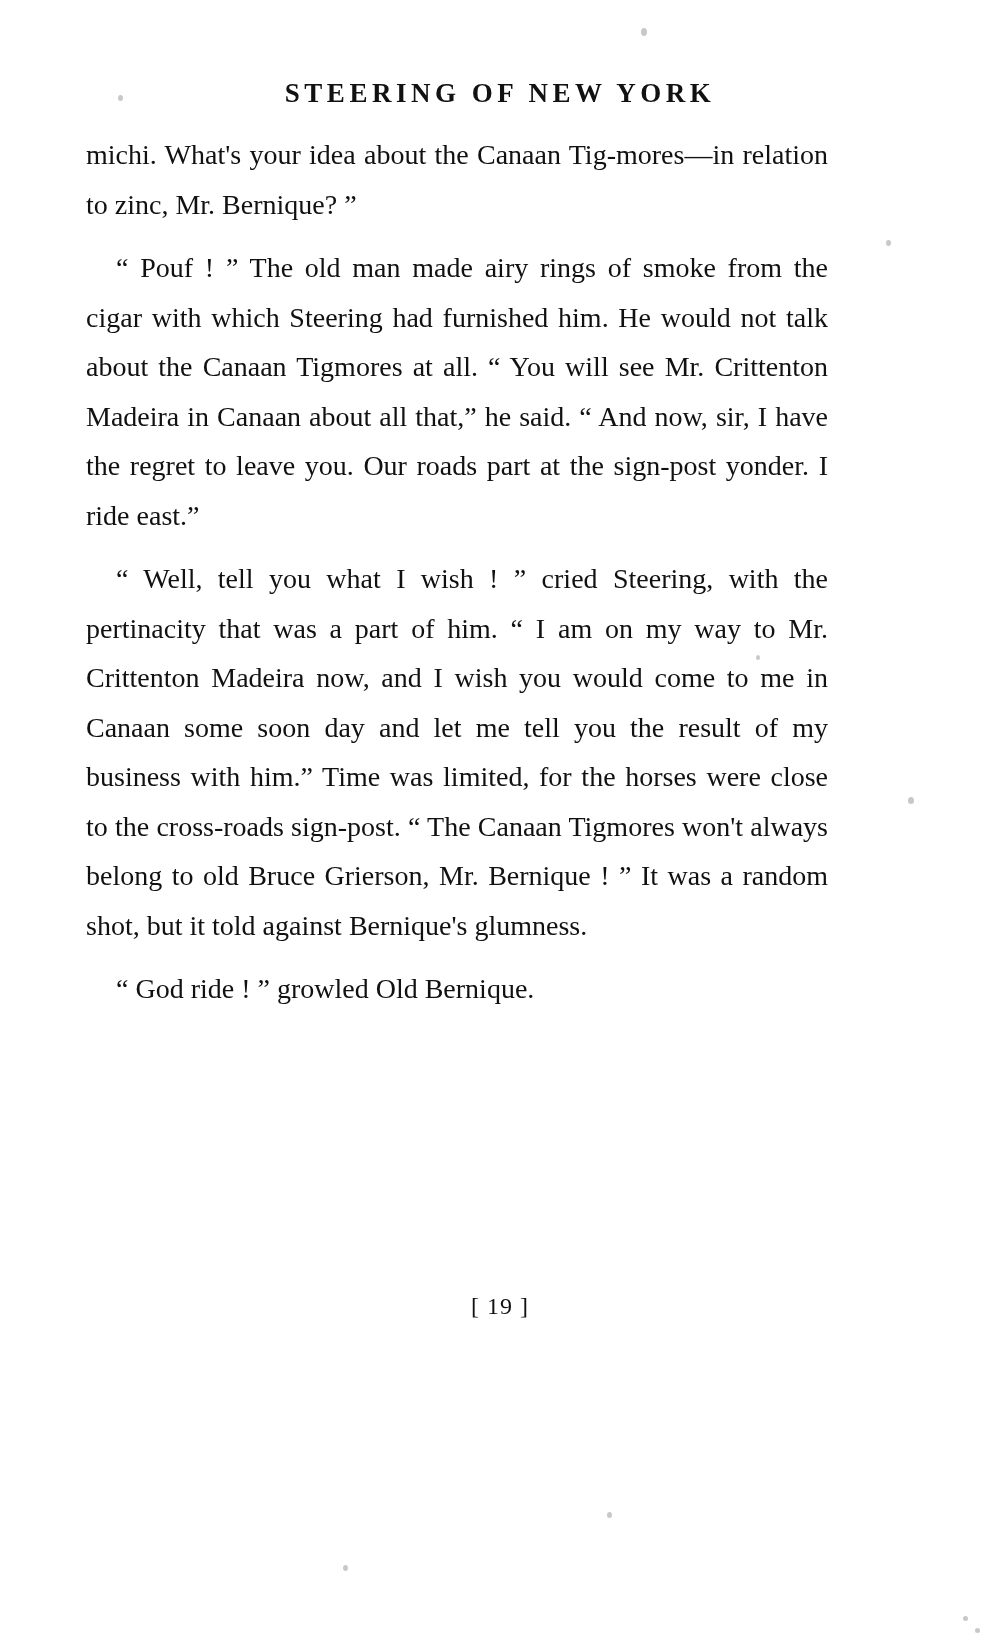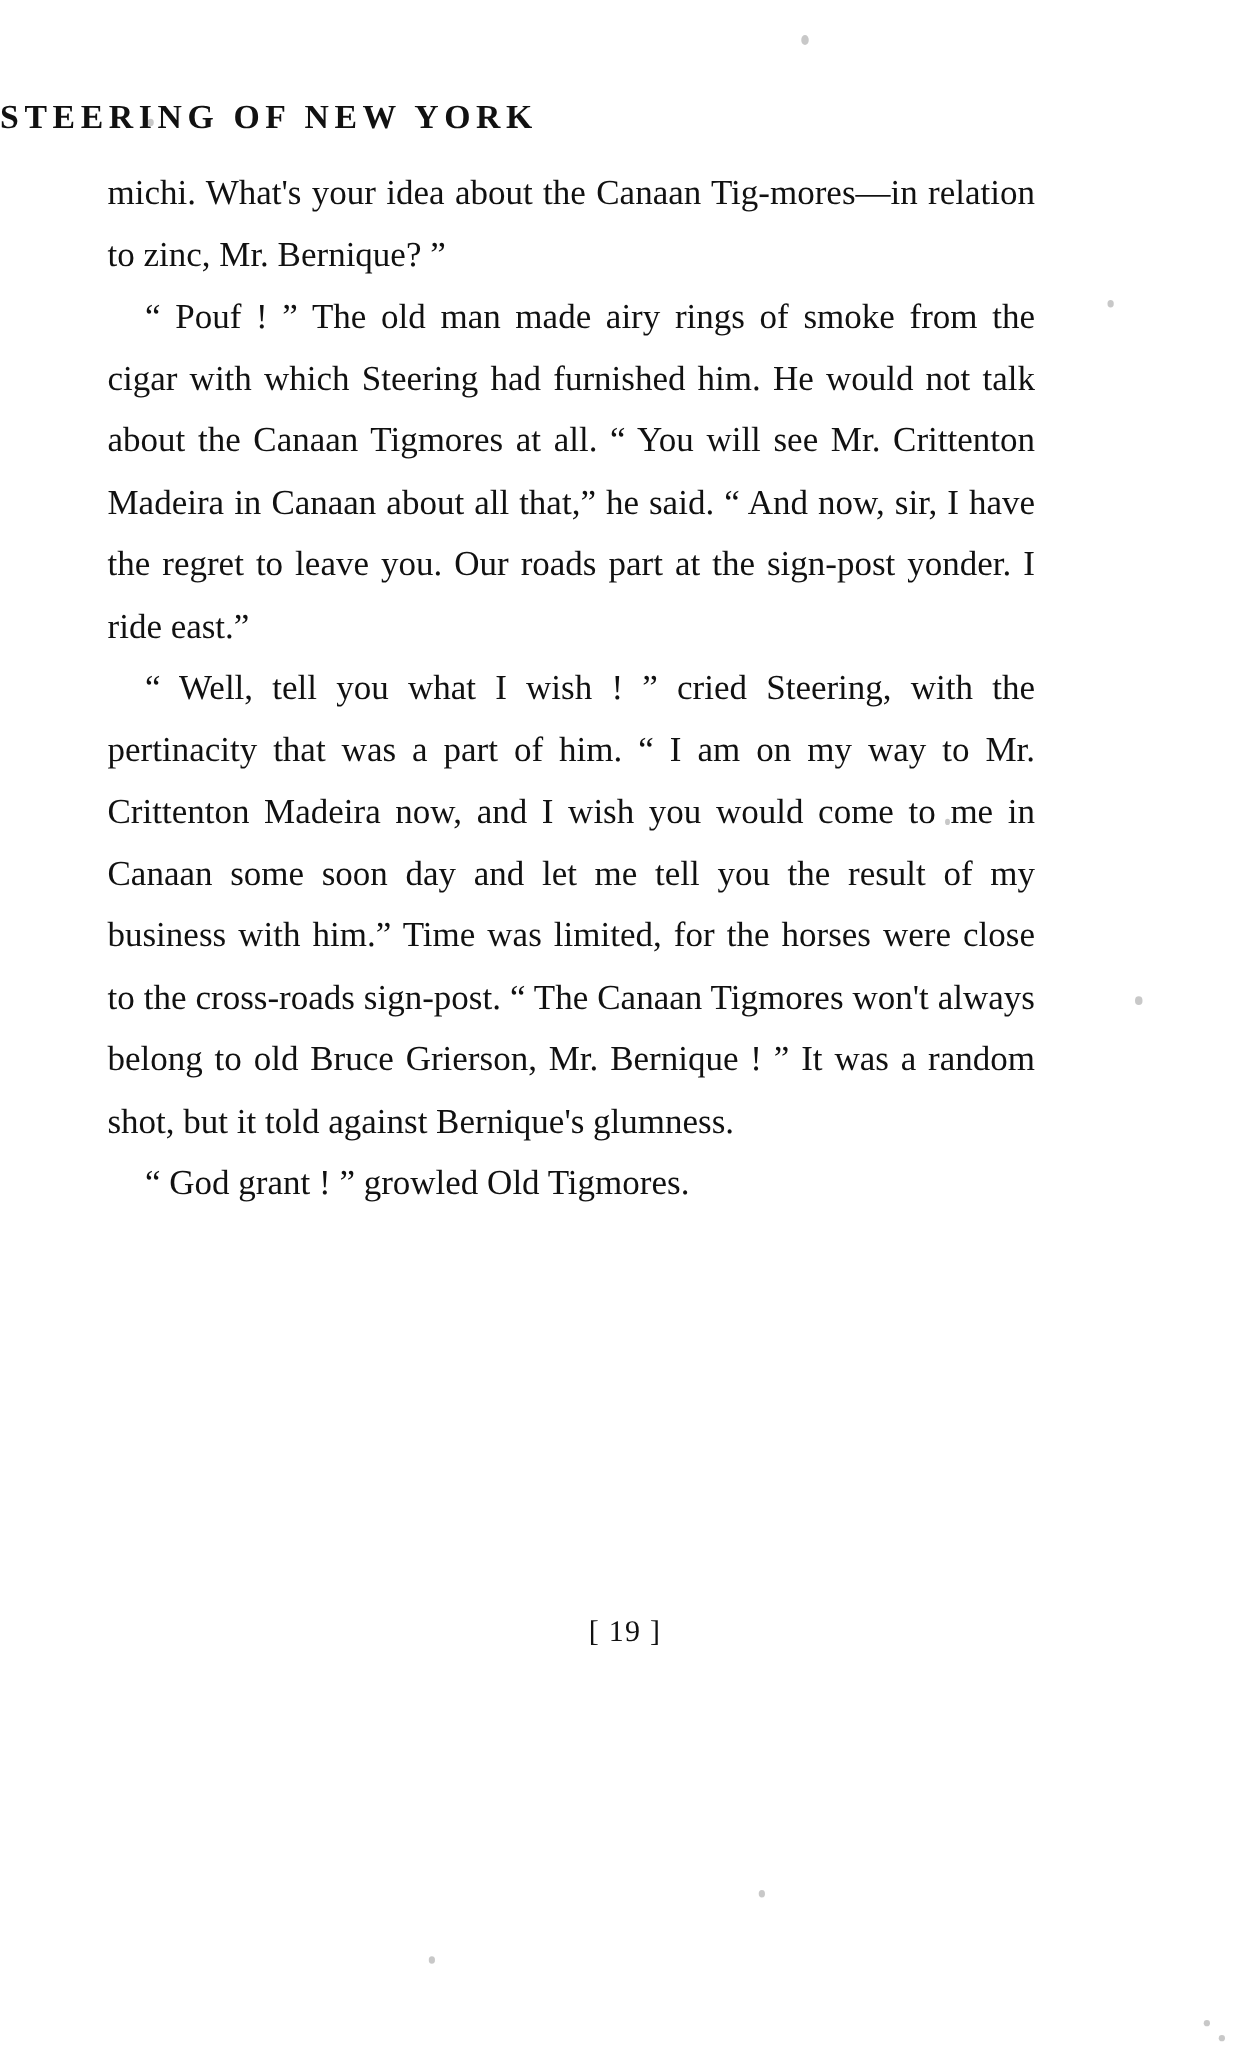--- a/index.html
+++ b/index.html
@@ -15,20 +15,21 @@
     background: #ffffff;
     overflow: hidden;
     font-family: "Liberation Serif", "DejaVu Serif", serif;
     color: #111111;
   }
   .running-head {
     position: absolute;
     top: 78px;
     left: 0;
     width: 1000px;
+    text-align: center;
     font-size: 27px;
     font-weight: 700;
     letter-spacing: 4.5px;
     color: #111111;
     white-space: nowrap;
   }
   .body-block {
     position: absolute;
     top: 130px;
     left: 86px;
@@ -39,21 +40,21 @@
     font-size: 28px;
     line-height: 49.5px;
     text-align: justify;
     text-justify: inter-word;
     color: #111111;
   }
   .para.indent {
     text-indent: 30px;
   }
   .para + .para {
-    margin-top: 0px;
+    margin-top: 14px;
   }
   .folio {
     position: absolute;
     top: 1293px;
     left: 0;
     width: 1000px;
     text-align: center;
     font-size: 24px;
     letter-spacing: 1px;
     color: #111111;
@@ -80,18 +81,18 @@
   <div class="speck" style="left:343px; top:1565px; width:5px; height:6px;"></div>
   <div class="speck" style="left:963px; top:1616px; width:5px; height:5px;"></div>
   <div class="speck" style="left:975px; top:1628px; width:5px; height:5px;"></div>
 
   <div class="running-head">STEERING OF NEW YORK</div>
 
   <div class="body-block">
     <p class="para">michi.   What's your idea about the Canaan Tig-mores—in relation to zinc, Mr. Bernique? ”</p>
     <p class="para indent">“ Pouf ! ”   The old man made airy rings of smoke from the cigar with which Steering had furnished him.   He would not talk about the Canaan Tigmores at all.   “ You will see Mr. Crittenton Madeira in Canaan about all that,” he said. “ And now, sir, I have the regret to leave you.  Our roads part at the sign-post yonder.   I ride east.”</p>
     <p class="para indent">“ Well, tell you what I wish ! ” cried Steering, with the pertinacity that was a part of him.   “ I am on my way to Mr. Crittenton Madeira now, and I wish you would come to me in Canaan some soon day and let me tell you the result of my business with him.”   Time was limited, for the horses were close to the cross-roads sign-post.   “ The Canaan Tigmores won't always belong to old Bruce Grierson, Mr. Bernique ! ”   It was a random shot, but it told against Bernique's glumness.</p>
-    <p class="para indent">“ God grant ! ” growled Old Tigmores.</p>
+    <p class="para indent">“ God ride ! ” growled Old Bernique.</p>
   </div>
 
   <div class="folio">[ 19 ]</div>
 
 </div>
 
 </body></html>

